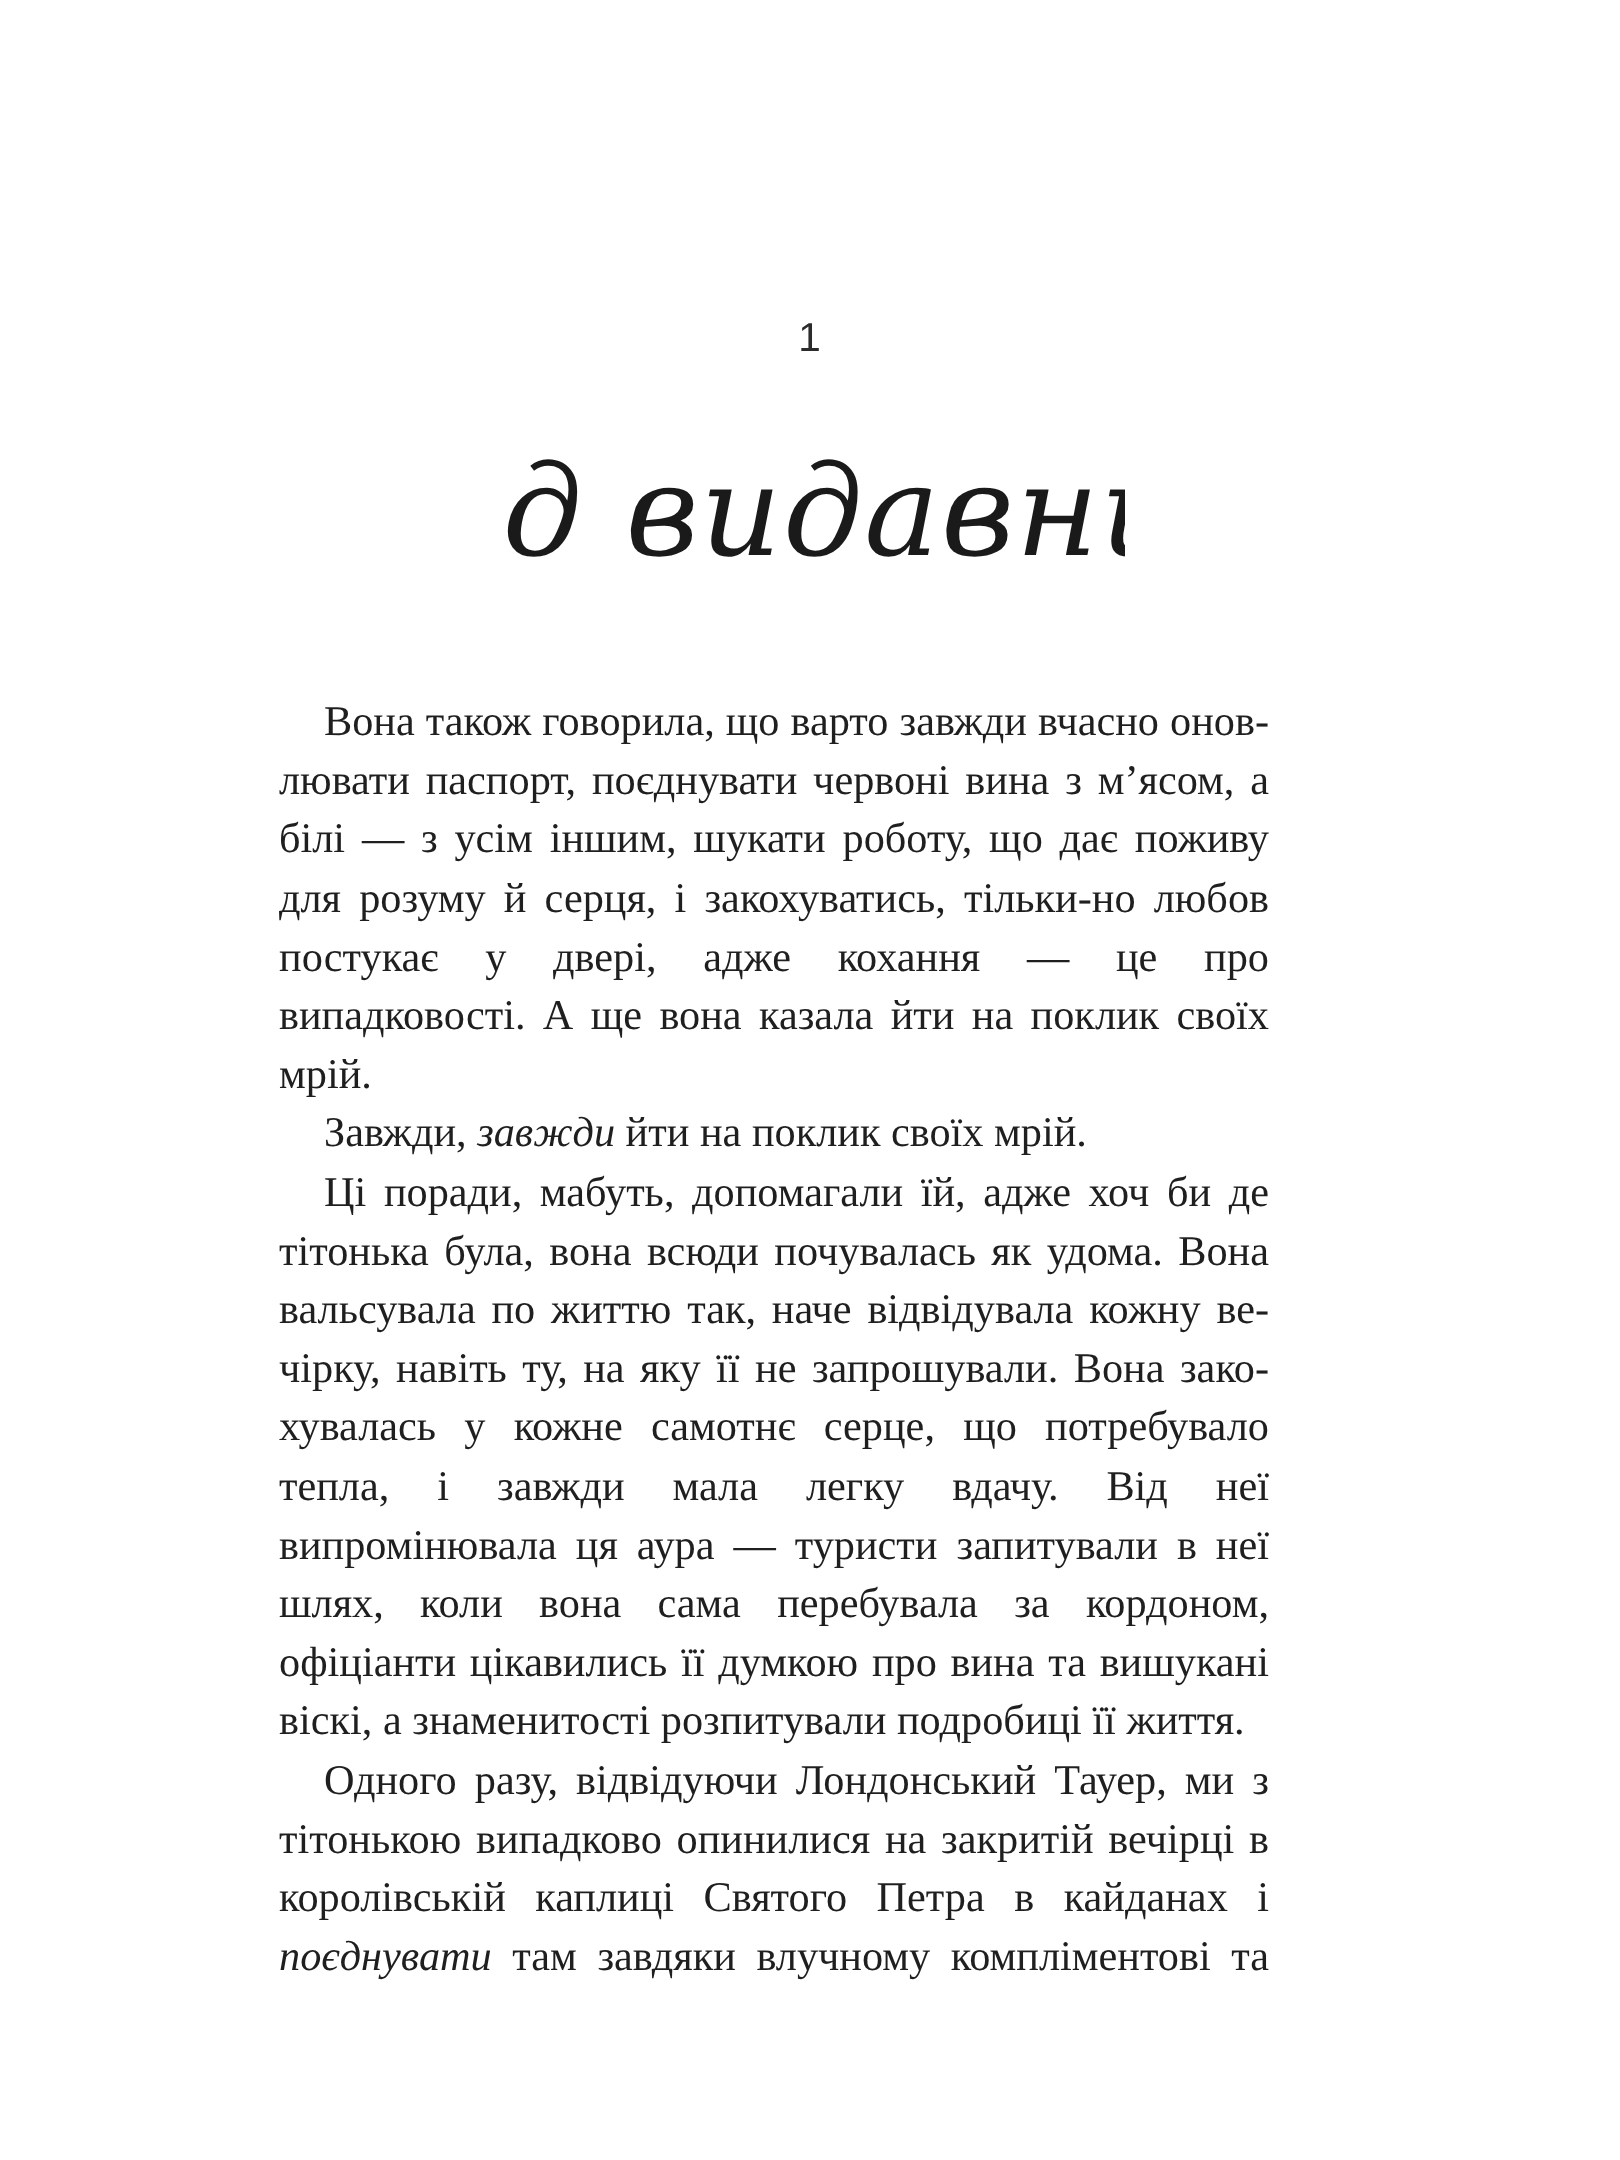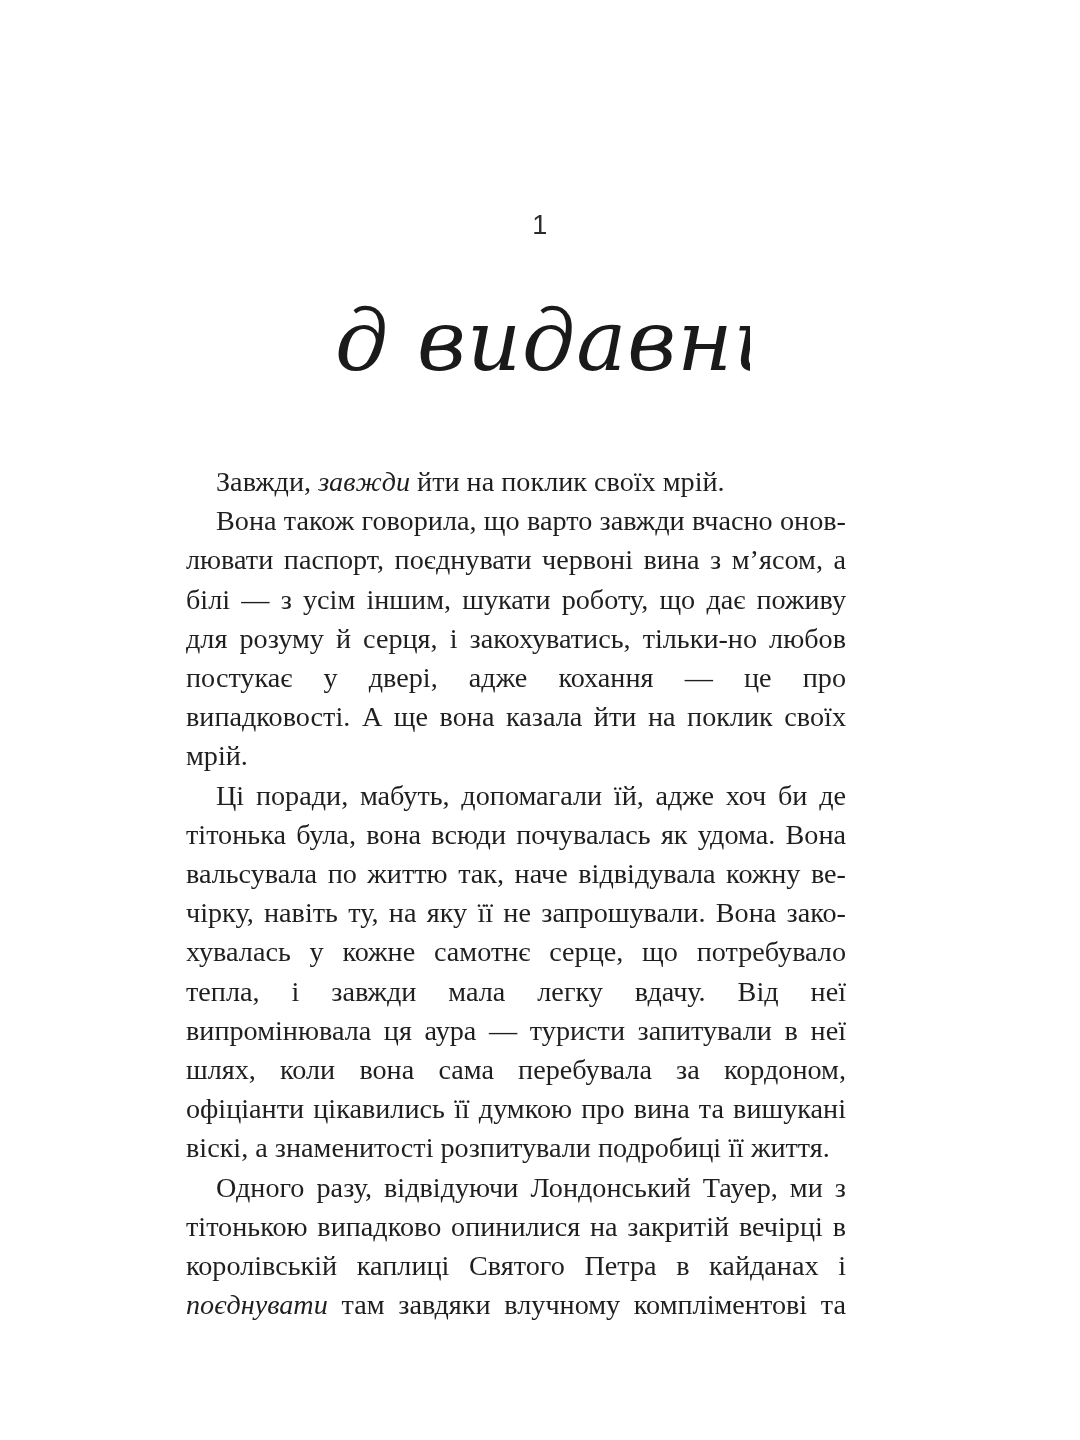--- a/index.html
+++ b/index.html
@@ -106,19 +106,19 @@
   <div class="chapter-number">1</div>
 
   <div class="chapter-title">
     <svg width="420" height="110" viewBox="0 0 420 110" role="img">
       <text class="script-text" x="210" y="82" text-anchor="middle">Обід видавниць</text>
     </svg>
   </div>
 
   <div class="body-block">
 
+      <p class="indented">Вона також говорила, що варто завжди вчасно онов­лювати паспорт, поєднувати червоні вина з м’ясом, а білі — з усім іншим, шукати роботу, що дає поживу для розуму й серця, і закохуватись, тільки-но любов постукає у двері, адже кохання — це про випадковості. А ще вона казала йти на поклик своїх мрій.</p>
       <p class="indented">Завжди, <em>завжди</em> йти на поклик своїх мрій.</p>
-      <p class="indented">Вона також говорила, що варто завжди вчасно онов­лювати паспорт, поєднувати червоні вина з м’ясом, а білі — з усім іншим, шукати роботу, що дає поживу для розуму й серця, і закохуватись, тільки-но любов постукає у двері, адже кохання — це про випадковості. А ще вона казала йти на поклик своїх мрій.</p>
       <p class="indented">Ці поради, мабуть, допомагали їй, адже хоч би де тітонька була, вона всюди почувалась як удома. Вона вальсувала по життю так, наче відвідувала кожну ве­чірку, навіть ту, на яку її не запрошували. Вона зако­хувалась у кожне самотнє серце, що потребувало тепла, і завжди мала легку вдачу. Від неї випромінювала ця аура — туристи запитували в неї шлях, коли вона сама перебувала за кордоном, офіціанти цікавились її дум­кою про вина та вишукані віскі, а знаменитості роз­питували подробиці її життя.</p>
       <p class="indented full-justify">Одного разу, відвідуючи Лондонський Тауер, ми з тітонькою випадково опинилися на закритій вечір­ці в королівській каплиці Святого Петра в кайданах і <em>поєднувати</em> там завдяки влучному компліментові та</p>
     </div>
 
 </div>
 
 </body></html>

